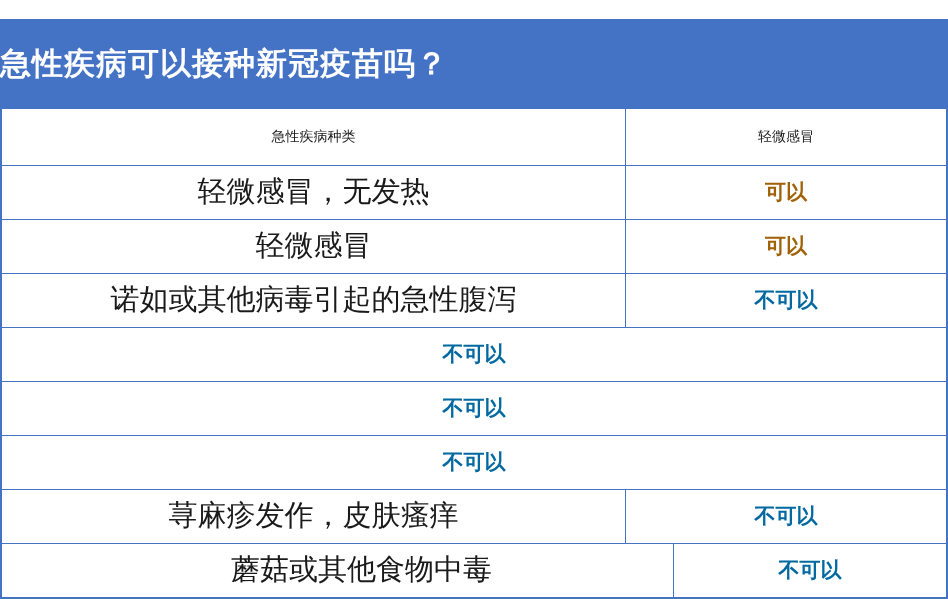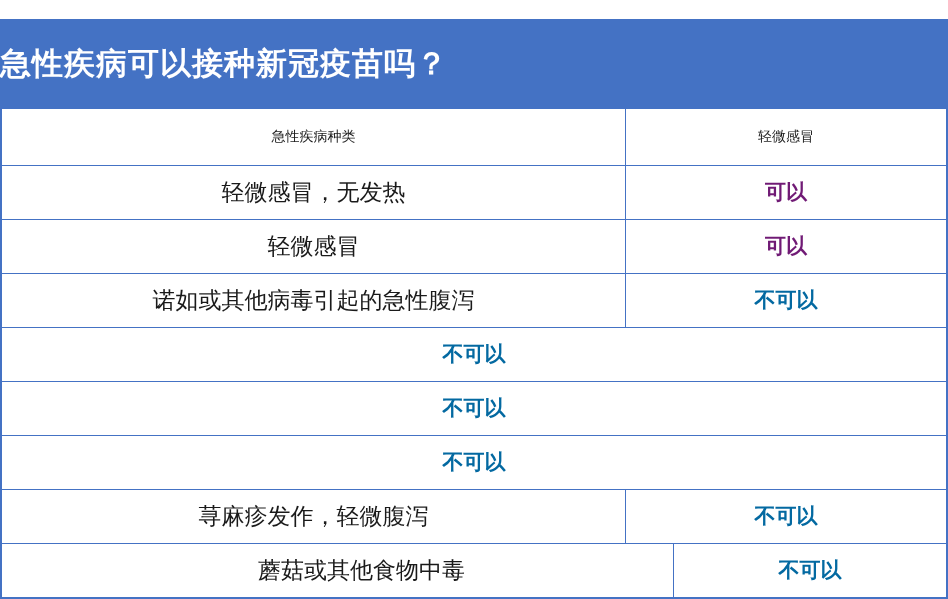--- a/index.html
+++ b/index.html
@@ -63,34 +63,34 @@
     display: flex;
     align-items: center;
     justify-content: center;
     box-sizing: border-box;
     padding: 2px 8px;
     text-align: center;
   }
   .cell-disease {
     flex: 0 0 624px;
     border-right: 1px solid #4472C4;
-    font-size: 23px;
+    font-size: 29px;
     color: #1a1a1a;
   }
   .cell-answer {
     flex: 1;
     font-size: 21px;
   }
   .header-row .cell-disease,
   .header-row .cell-answer {
     font-size: 14px;
     color: #1a1a1a;
   }
   .answer-yes {
-    color: #701a75;
+    color: #a16207;
     font-weight: bold;
   }
   .answer-no {
     color: #0369a1;
     font-weight: bold;
   }
 </style>
 </head>
 <body>
 
@@ -128,21 +128,21 @@
 
     <div class="row">
       <div class="cell cell-answer answer-no">不可以</div>
     </div>
 
     <div class="row">
       <div class="cell cell-answer answer-no">不可以</div>
     </div>
 
     <div class="row">
-      <div class="cell cell-disease">荨麻疹发作，轻微腹泻</div>
+      <div class="cell cell-disease">荨麻疹发作，皮肤瘙痒</div>
       <div class="cell cell-answer answer-no">不可以</div>
     </div>
 
     <div class="row">
       <div class="cell cell-disease">蘑菇或其他食物中毒</div>
       <div class="cell cell-answer answer-no">不可以</div>
     </div>
 
   </div>
 </div>

